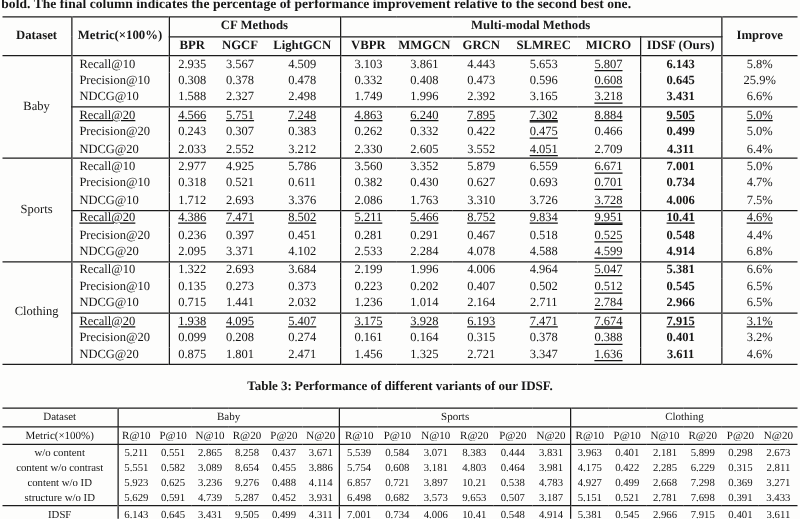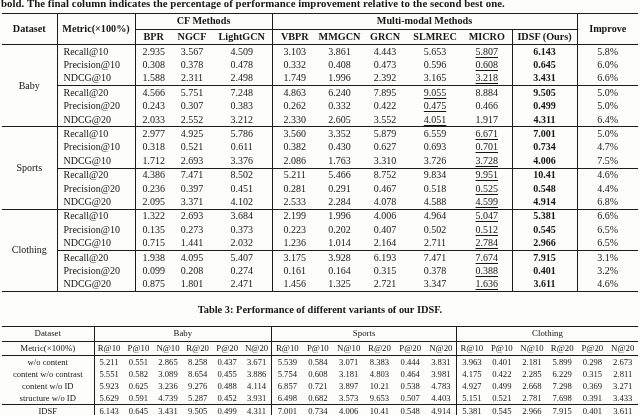--- a/index.html
+++ b/index.html
@@ -22,21 +22,21 @@
     border-top:1.6px solid #1c1c1c;border-bottom:1.6px solid #1c1c1c;
   }
   .t1 thead{border-bottom:1.4px solid #1c1c1c;}
   .t1 th{font-weight:bold;font-size:10.2px;padding:0;height:14.5px;text-align:center;vertical-align:middle;}
   .t1 th.grp{border-bottom:0.9px solid #1c1c1c;}
   .t1 td{padding:0;height:13.4px;text-align:center;vertical-align:middle;}
   .t1 .bR{border-right:0.9px solid #1c1c1c;}
   .t1 .bL{border-left:0.9px solid #1c1c1c;}
   .t1 td.metric{text-align:left;padding-left:6px;}
   .t1 td.ds{text-align:center;}
-  .t1 tr.mid td{border-top:0.9px solid #1c1c1c;}
+  .t1 tr.mid td{border-top:0.9px solid #1c1c1c;text-decoration:underline;}
   .t1 tr.gsep td{border-top:1.15px solid #1c1c1c;}
   .t1 .idsf{font-weight:bold;}
   .u{text-decoration:underline;text-underline-offset:2px;text-decoration-thickness:0.9px;}
   
   .t3-caption{
     position:absolute;top:304px;left:0;width:640px;text-align:center;
     font-weight:bold;font-size:10.4px;
   }
   
   .t2{
@@ -110,44 +110,44 @@
         <td class="metric bR">Precision@10</td>
         <td class="num">0.308</td>
         <td class="num">0.378</td>
         <td class="num bR">0.478</td>
         <td class="num">0.332</td>
         <td class="num">0.408</td>
         <td class="num">0.473</td>
         <td class="num">0.596</td>
         <td class="num bR"><span class="u">0.608</span></td>
         <td class="num bR idsf">0.645</td>
-        <td class="num">6.0%</td>
+        <td class="num">25.9%</td>
       </tr>
       <tr>
         <td class="metric bR">NDCG@10</td>
         <td class="num">1.588</td>
-        <td class="num">2.311</td>
+        <td class="num">2.327</td>
         <td class="num bR">2.498</td>
         <td class="num">1.749</td>
         <td class="num">1.996</td>
         <td class="num">2.392</td>
         <td class="num">3.165</td>
         <td class="num bR"><span class="u">3.218</span></td>
         <td class="num bR idsf">3.431</td>
         <td class="num">6.6%</td>
       </tr>
       <tr class="mid ">
         <td class="metric bR">Recall@20</td>
         <td class="num">4.566</td>
         <td class="num">5.751</td>
         <td class="num bR">7.248</td>
         <td class="num">4.863</td>
         <td class="num">6.240</td>
         <td class="num">7.895</td>
-        <td class="num"><span class="u">9.055</span></td>
+        <td class="num"><span class="u">7.302</span></td>
         <td class="num bR">8.884</td>
         <td class="num bR idsf">9.505</td>
         <td class="num">5.0%</td>
       </tr>
       <tr>
         <td class="metric bR">Precision@20</td>
         <td class="num">0.243</td>
         <td class="num">0.307</td>
         <td class="num bR">0.383</td>
         <td class="num">0.262</td>
@@ -160,21 +160,21 @@
       </tr>
       <tr>
         <td class="metric bR">NDCG@20</td>
         <td class="num">2.033</td>
         <td class="num">2.552</td>
         <td class="num bR">3.212</td>
         <td class="num">2.330</td>
         <td class="num">2.605</td>
         <td class="num">3.552</td>
         <td class="num"><span class="u">4.051</span></td>
-        <td class="num bR">1.917</td>
+        <td class="num bR">2.709</td>
         <td class="num bR idsf">4.311</td>
         <td class="num">6.4%</td>
       </tr>
     </tbody>
     <tbody>
       <tr class="gsep">
         <td class="ds bR" rowspan="6">Sports</td>
         <td class="metric bR">Recall@10</td>
         <td class="num">2.977</td>
         <td class="num">4.925</td>
@@ -459,21 +459,21 @@
         <td>0.591</td>
         <td>4.739</td>
         <td>5.287</td>
         <td>0.452</td>
         <td class="bR">3.931</td>
         <td>6.498</td>
         <td>0.682</td>
         <td>3.573</td>
         <td>9.653</td>
         <td>0.507</td>
-        <td class="bR">4.403</td>
+        <td class="bR">3.187</td>
         <td>5.151</td>
         <td>0.521</td>
         <td>2.781</td>
         <td>7.698</td>
         <td>0.391</td>
         <td>3.433</td>
       </tr>
     </tbody>
     <tbody class="final">
       <tr>

